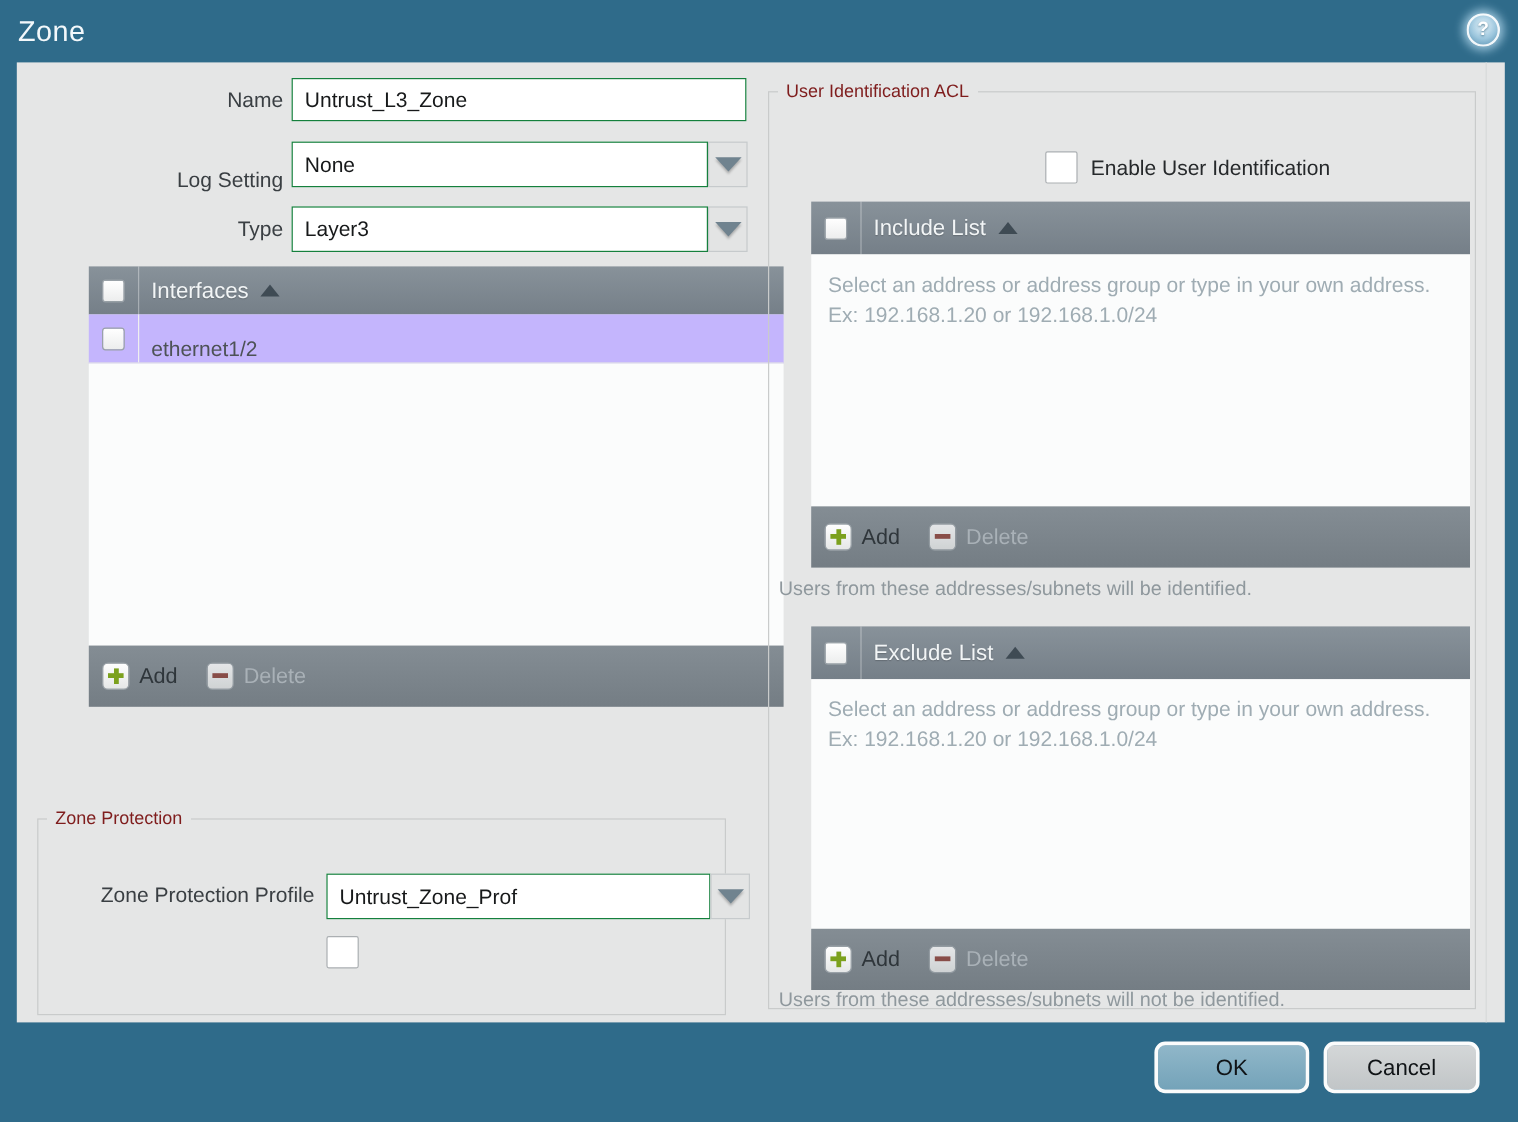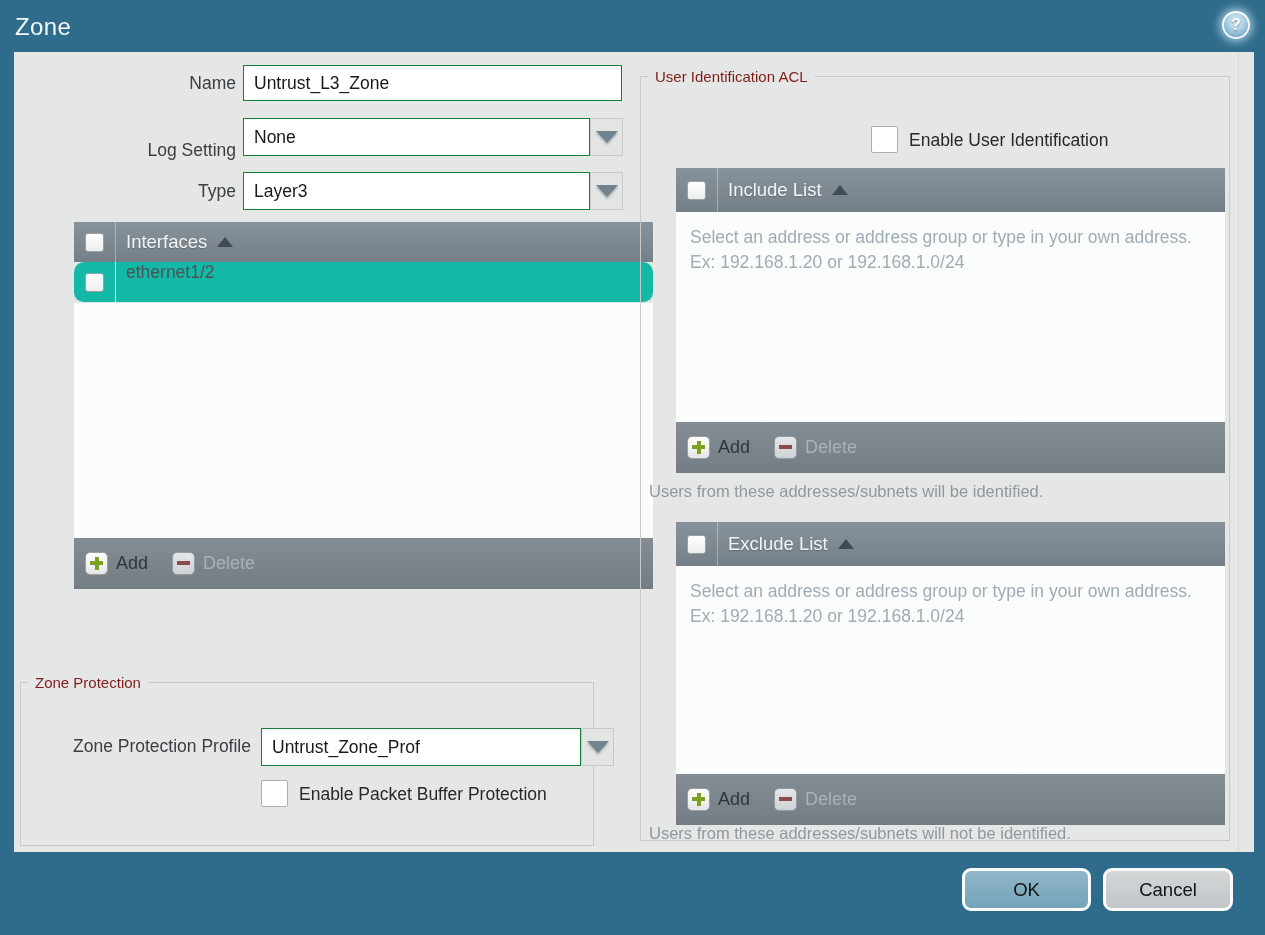--- a/index.html
+++ b/index.html
@@ -38,22 +38,22 @@
     border:1px solid #ABAFB2;border-radius:2px;cursor:pointer;box-sizing:border-box;}
   .cb-label{position:absolute;font-size:17.5px;color:#26292B;}
   
   .tbl{position:absolute;display:flex;flex-direction:column;box-sizing:border-box;padding-left:28px;}
   .tbl-head{height:44px;flex:0 0 auto;display:flex;align-items:center;
     background:linear-gradient(#88929A,#757F88);}
   .tbl-head.h40{height:40px;}
   .chk-cell{width:41px;align-self:stretch;display:flex;align-items:center;justify-content:center;
     border-right:1px solid rgba(255,255,255,.35);}
   .head-label{margin-left:10px;font-size:18.5px;color:#F2F5F6;text-shadow:0 1px 1px rgba(0,0,0,.2);}
-  .tbl-row{height:40px;flex:0 0 auto;display:flex;align-items:flex-start;background:#14b8a6;
-    border-bottom:1px solid #E3E4E4;border-radius:10px;}
+  .tbl-row{height:40px;flex:0 0 auto;display:flex;align-items:flex-end;background:#c4b5fd;
+    border-bottom:1px solid #E3E4E4;}
   .tbl-row .chk-cell{border-right:1px solid #EFEFEF;}
   .row-label{margin-left:10px;font-size:17.5px;color:#4D5256;}
   .tbl-body{flex:1 1 auto;background:#FBFCFC;overflow:hidden;}
   .tbl-placeholder{padding:13px 14px;max-width:520px;font-size:17.5px;line-height:1.42;color:#9FACB3;}
   .tbl-foot{height:51px;flex:0 0 auto;display:flex;align-items:center;gap:24px;padding-left:11px;
     background:linear-gradient(#848D94,#747D84);}
   .actbtn{display:flex;align-items:center;gap:8px;cursor:pointer;}
   .ico{width:23px;height:23px;border-radius:5px;box-sizing:border-box;position:relative;
     background:linear-gradient(#FEFEFE,#E5E7E7);border:1px solid #99A1A7;flex:0 0 auto;}
   .ico.plus::before{content:"";position:absolute;left:4px;top:8px;width:13px;height:4px;background:#7CA11E;}
@@ -119,29 +119,28 @@
         <span class="ico plus"></span>
         <span class="act-label">Add</span>
       </div>
       <div class="actbtn disabled">
         <span class="ico minus"></span>
         <span class="act-label">Delete</span>
       </div>
     </div>
   </div>
 
-  <fieldset style="left:6px;top:622px;width:574px;height:172px;">
+  <fieldset style="left:17px;top:622px;width:574px;height:172px;">
     <legend>Zone Protection</legend>
     <div class="lbl" style="left:0;top:45px;width:230px;">Zone Protection Profile</div>
     <input class="inp" style="left: 240px; top: 37px; width: 320px; height: 38px;" value="Untrust_Zone_Prof">
     <div class="ddbtn" style="left:560px;top:37px;width:33px;height:38px;">
       <span class="tri-down"></span>
     </div>
     <div class="cb-26" style="left:240px;top:89px;"></div>
-    <div class="cb-label" style="left:278px;top:93px;">Enable Packet Buffer Protection</div>
   </fieldset>
 
   <fieldset style="left:626px;top:16px;width:590px;height:773px;">
     <legend>User Identification ACL</legend>
 
     <div class="cb-26" style="left:230px;top:41px;"></div>
     <div class="cb-label" style="left:268px;top:45px;">Enable User Identification</div>
 
     <div class="tbl" style="left:7px;top:83px;width:577px;height:305px;">
       <div class="tbl-head">

